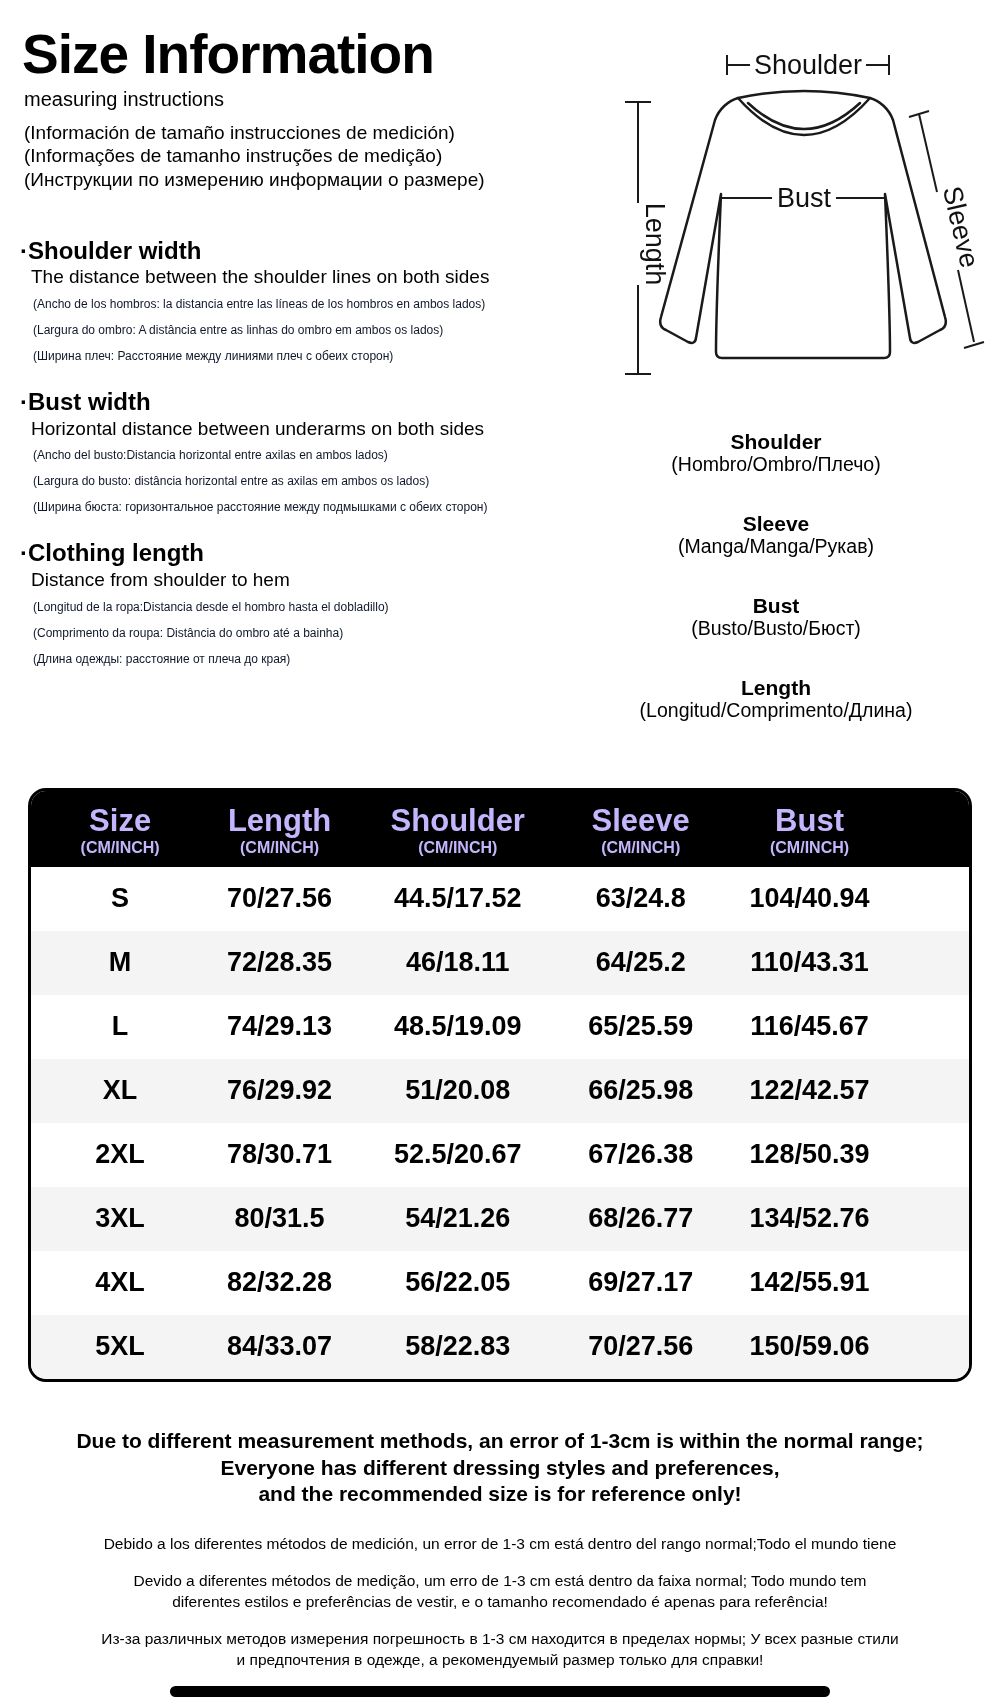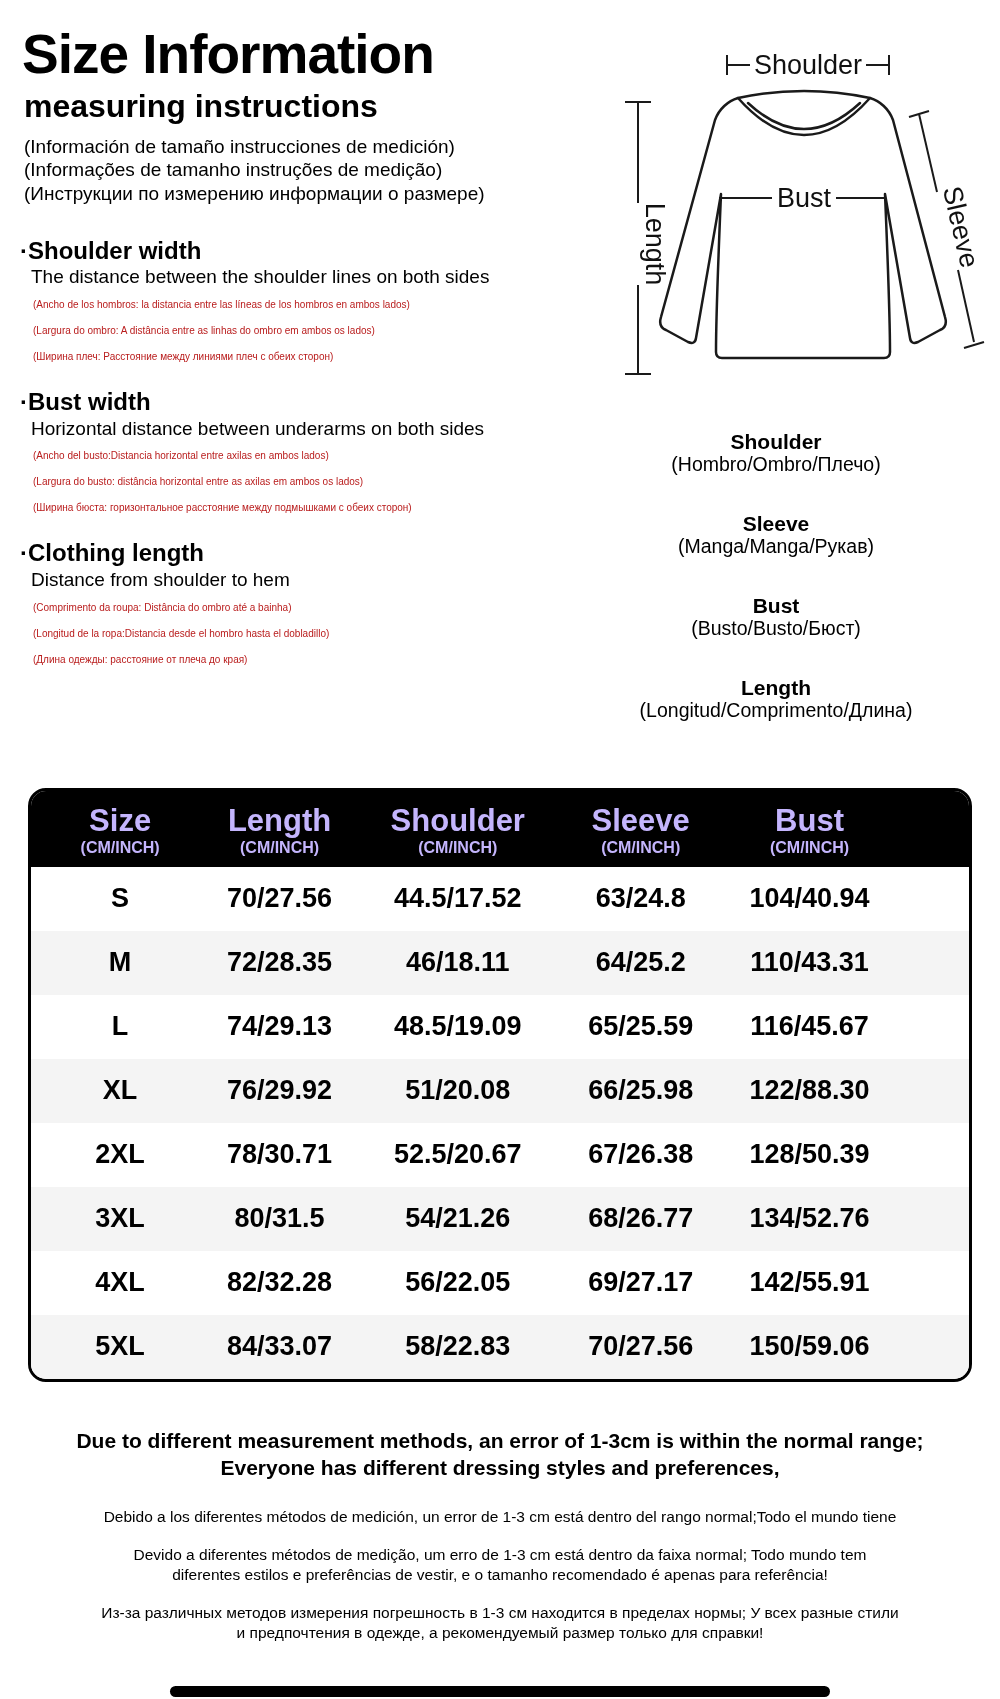--- a/index.html
+++ b/index.html
@@ -6,29 +6,29 @@
   html,body { margin:0; padding:0; }
   body {
     width:1000px; height:1699px; position:relative; overflow:hidden;
     background:#ffffff; color:#000000;
     font-family:"Liberation Sans", sans-serif;
   }
 
   
   .intro { position:absolute; left:22px; top:26px; width:545px; }
   .page-title { font-size:55px; font-weight:700; line-height:1.05; margin:0; letter-spacing:-1px; }
-  .page-subtitle { font-size:32px; font-weight:700; margin:4px 0 10px 2px; }
+  .page-subtitle { font-size:20px; font-weight:400; margin:4px 0 10px 2px; }
   .title-tr { font-size:19px; line-height:23.5px; margin:0 0 0 2px; }
 
   
   .sections { position:absolute; left:20px; top:238px; width:545px; }
   .m-section { margin-bottom:23px; }
   .m-heading { font-size:24px; font-weight:700; margin:0 0 2px 0; line-height:1.1; }
   .m-desc { font-size:19px; margin:0 0 7px 11px; line-height:1.15; }
-  .m-tr { font-size:10px; line-height:19px; margin:0 0 7px 13px; max-width:472px; color:#b91c1c; }
+  .m-tr { font-size:12px; line-height:19px; margin:0 0 7px 13px; max-width:472px; color:#0f172a; }
 
   
   .diagram-wrap { position:absolute; left:558px; top:22px; width:436px; height:362px; }
   svg { display:block; }
   .dim-line { stroke:#1a1a1a; stroke-width:2; }
   .shirt-line { stroke:#1a1a1a; stroke-width:2.5; fill:none; stroke-linejoin:round; stroke-linecap:round; }
   .svg-label { font-size:27px; fill:#111; }
 
   
   .legend { position:absolute; left:558px; top:430px; width:436px; text-align:center; }
@@ -79,22 +79,22 @@
   <div class="m-section">
     <h3 class="m-heading">·Bust width</h3>
     <p class="m-desc">Horizontal distance between underarms on both sides</p>
     <p class="m-tr">(Ancho del busto:Distancia horizontal entre axilas en ambos lados)</p>
     <p class="m-tr">(Largura do busto: distância horizontal entre as axilas em ambos os lados)</p>
     <p class="m-tr">(Ширина бюста: горизонтальное расстояние между подмышками с обеих сторон)</p>
   </div>
   <div class="m-section">
     <h3 class="m-heading">·Clothing length</h3>
     <p class="m-desc">Distance from shoulder to hem</p>
+    <p class="m-tr">(Longitud de la ropa:Distancia desde el hombro hasta el dobladillo)</p>
     <p class="m-tr">(Comprimento da roupa: Distância do ombro até a bainha)</p>
-    <p class="m-tr">(Longitud de la ropa:Distancia desde el hombro hasta el dobladillo)</p>
     <p class="m-tr">(Длина одежды: расстояние от плеча до края)</p>
   </div>
 </div>
 
 <div class="diagram-wrap">
   <svg width="436" height="362" viewBox="0 0 436 362">
 
     <g>
       <line class="dim-line" x1="169" y1="33" x2="169" y2="53"></line>
       <line class="dim-line" x1="169" y1="43" x2="192" y2="43"></line>
@@ -208,21 +208,21 @@
       <div class="cell c2">74/29.13</div>
       <div class="cell c3">48.5/19.09</div>
       <div class="cell c4">65/25.59</div>
       <div class="cell c5">116/45.67</div>
     </div>
     <div class="trow">
       <div class="cell c1">XL</div>
       <div class="cell c2">76/29.92</div>
       <div class="cell c3">51/20.08</div>
       <div class="cell c4">66/25.98</div>
-      <div class="cell c5">122/88.30</div>
+      <div class="cell c5">122/42.57</div>
     </div>
     <div class="trow">
       <div class="cell c1">2XL</div>
       <div class="cell c2">78/30.71</div>
       <div class="cell c3">52.5/20.67</div>
       <div class="cell c4">67/26.38</div>
       <div class="cell c5">128/50.39</div>
     </div>
     <div class="trow">
       <div class="cell c1">3XL</div>
@@ -245,20 +245,21 @@
       <div class="cell c4">70/27.56</div>
       <div class="cell c5">150/59.06</div>
     </div>
   </div>
 </div>
 
 <div class="notes">
   <div class="note-en">
     <div>Due to different measurement methods, an error of 1-3cm is within the normal range;</div>
     <div>Everyone has different dressing styles and preferences,</div>
+    <div>and the recommended size is for reference only!</div>
   </div>
   <div class="note-tr">
     <div>Debido a los diferentes métodos de medición, un error de 1-3 cm está dentro del rango normal;Todo el mundo tiene</div>
   </div>
   <div class="note-tr">
     <div>Devido a diferentes métodos de medição, um erro de 1-3 cm está dentro da faixa normal; Todo mundo tem</div>
     <div>diferentes estilos e preferências de vestir, e o tamanho recomendado é apenas para referência!</div>
   </div>
   <div class="note-tr">
     <div>Из-за различных методов измерения погрешность в 1-3 см находится в пределах нормы; У всех разные стили</div>

